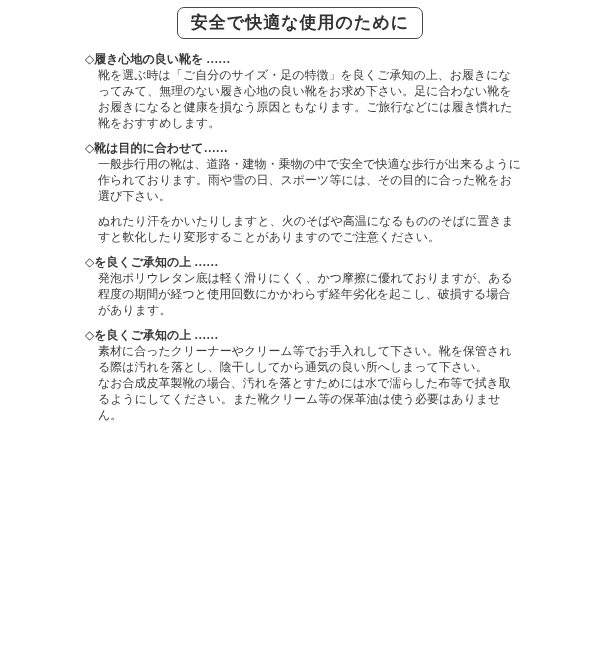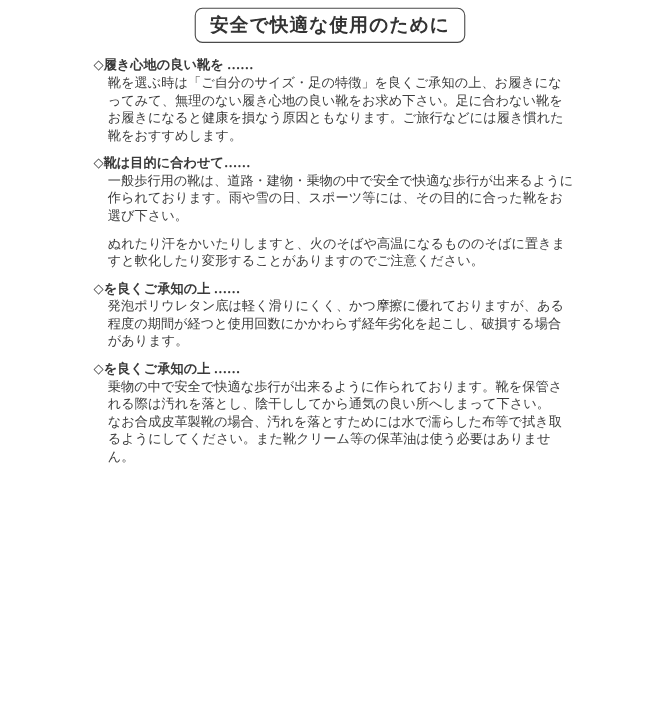--- a/index.html
+++ b/index.html
@@ -91,18 +91,18 @@
       <p class="section-body">ぬれたり汗をかいたりしますと、火のそばや高温になるもののそばに置きますと軟化したり変形することがありますのでご注意ください。</p>
     </div>
 
     <div class="section">
       <p class="section-heading">◇を良くご承知の上 ……</p>
       <p class="section-body">発泡ポリウレタン底は軽く滑りにくく、かつ摩擦に優れておりますが、ある程度の期間が経つと使用回数にかかわらず経年劣化を起こし、破損する場合があります。</p>
     </div>
 
     <div class="section">
       <p class="section-heading">◇を良くご承知の上 ……</p>
-      <p class="section-body">乗物の中で安全で快適な歩行が出来るように作られております。靴を保管される際は汚れを落とし、陰干ししてから通気の良い所へしまって下さい。</p>
+      <p class="section-body">素材に合ったクリーナーやクリーム等でお手入れして下さい。靴を保管される際は汚れを落とし、陰干ししてから通気の良い所へしまって下さい。</p>
       <p class="section-body">なお合成皮革製靴の場合、汚れを落とすためには水で濡らした布等で拭き取るようにしてください。また靴クリーム等の保革油は使う必要はありません。</p>
     </div>
 
   </div>
 </div>
 
 </body></html>

